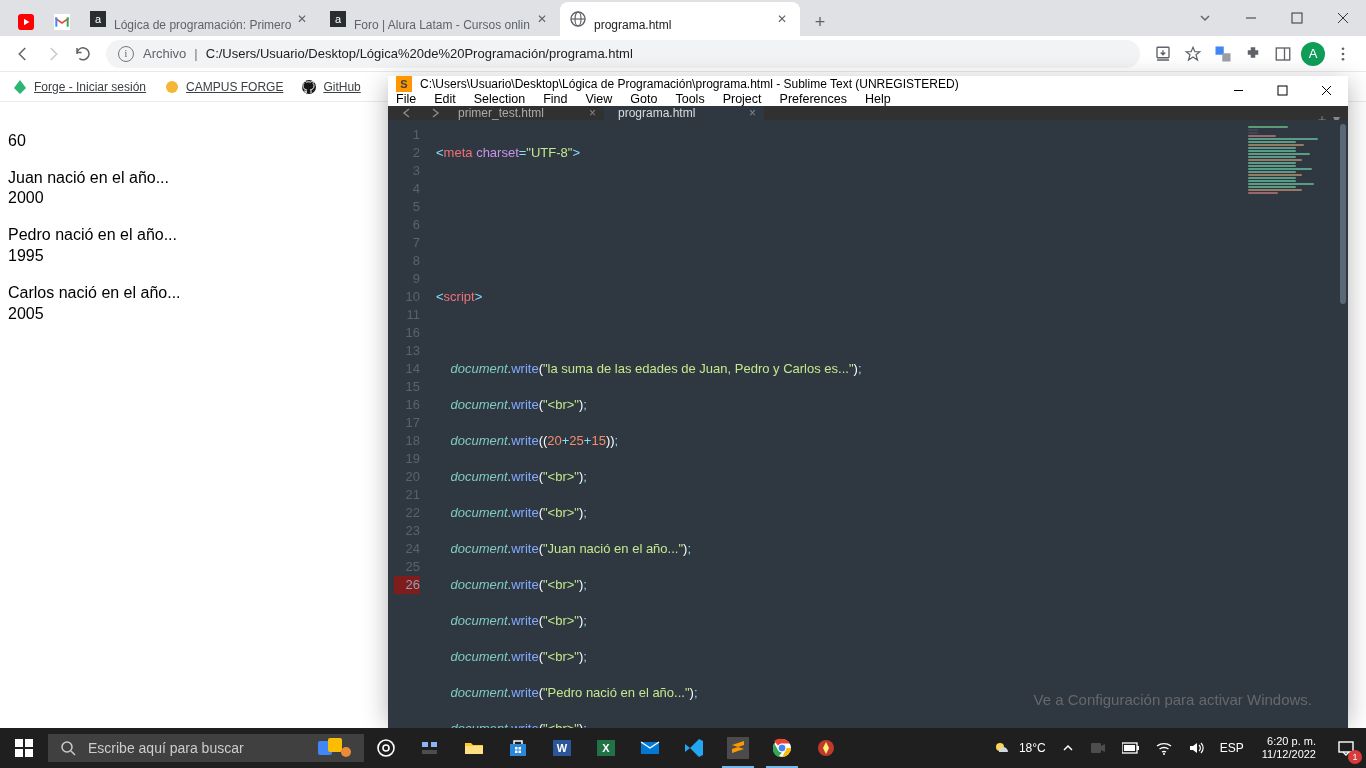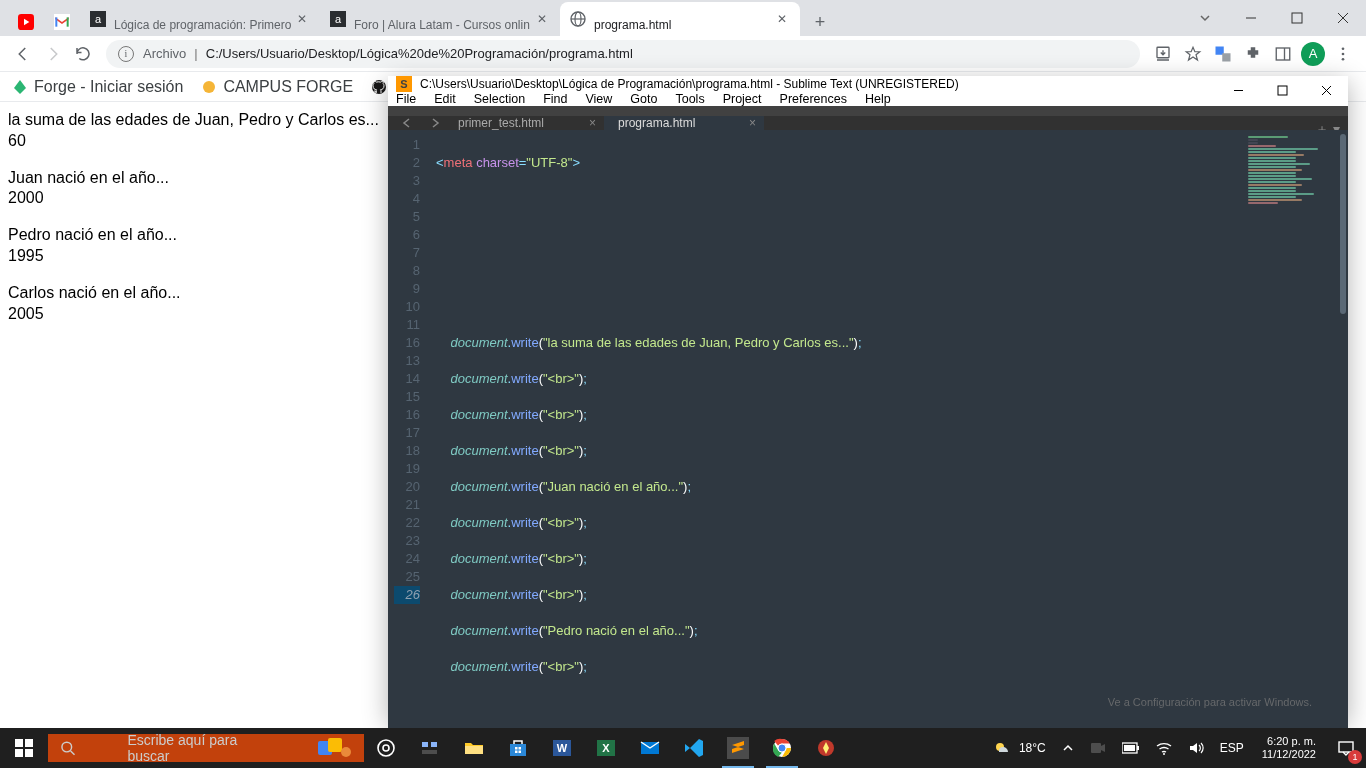--- a/index.html
+++ b/index.html
@@ -25,72 +25,72 @@
 .addr-bar .info{width:16px;height:16px;border:1px solid #777;border-radius:50%;display:flex;align-items:center;justify-content:center;font-size:10px;margin-right:9px;font-family:serif;}
 .addr-bar .lab{color:#5f6368;margin-right:8px;}
 .addr-bar .sep{margin-right:8px;color:#777;}
 .addr-bar .url{color:#202124;}
 .right-icons{display:flex;align-items:center;}
 .ri{width:30px;height:30px;display:flex;align-items:center;justify-content:center;color:#5f6368;}
 .avatar{width:24px;height:24px;border-radius:50%;background:#0f9d58;color:#fff;display:flex;align-items:center;justify-content:center;font-size:13px;font-weight:500;}
 
 
 .bm-bar{height:30px;background:#fff;display:flex;align-items:center;padding:0 12px;border-bottom:1px solid #e8eaed;}
-.bm{display:flex;align-items:center;font-size:16px;color:#3c4043;margin-right:18px;}
+.bm{display:flex;align-items:center;font-size:12px;color:#3c4043;margin-right:18px;text-decoration:underline;}
 .bm .bico{width:16px;height:16px;margin-right:6px;display:flex;align-items:center;justify-content:center;}
 
 
 .page-area{position:absolute;left:0;top:102px;right:0;bottom:40px;background:#fff;}
 .page-body{padding:8px;font-family:"Times New Roman",serif;font-size:16px;color:#000;line-height:1.3;}
 .page-body p{margin:0 0 16px 0;}
 
 
 .subl{position:absolute;left:388px;top:76px;width:960px;height:644px;background:#414141;display:flex;flex-direction:column;box-shadow:0 6px 24px rgba(0,0,0,.3);}
 .subl-title{height:28px;background:#fff;display:flex;align-items:center;padding:0 8px;position:relative;color:#000;font-size:12px;}
 .subl-title .sico{width:16px;height:16px;background:#ff9800;margin-right:8px;display:flex;align-items:center;justify-content:center;color:#414141;font-weight:bold;font-size:11px;}
 .subl-win-ctrl{position:absolute;right:0;top:0;height:28px;display:flex;}
 .subl-win-ctrl .win-btn{width:44px;height:28px;}
 .subl-menu{height:24px;background:#fff;display:flex;align-items:center;padding:0 8px;font-size:12.5px;color:#000;}
 .subl-menu span{margin-right:18px;}
-.subl-tabs{height:28px;background:#313131;display:flex;align-items:stretch;position:relative;margin-top:10px;}
+.subl-tabs{height:28px;background:#313131;display:flex;align-items:stretch;position:relative;}
 .subl-nav{width:38px;display:flex;align-items:center;justify-content:center;color:#888;}
 .subl-nav svg{width:10px;height:10px;}
 .stab{display:flex;align-items:center;padding:0 14px;font-size:12px;color:#aaa;position:relative;min-width:160px;}
 .stab.active{background:#2f3841;color:#ddd;}
 .stab .sclose{position:absolute;right:8px;font-size:12px;color:#888;}
 .subl-tabs .plus{position:absolute;right:8px;top:0;height:28px;display:flex;align-items:center;color:#888;font-size:14px;}
 .subl-body{flex:1;display:flex;background:#2f3841;position:relative;}
 .gutter{width:42px;background:#2f3841;text-align:right;padding:6px 10px 6px 6px;font-family:Consolas,monospace;font-size:13px;color:#566471;line-height:18px;}
 .gutter .ln{height:18px;}
-.gutter .ln.cur{background:#0c4a6e;color:#8fa0b0;font-style:italic;}
+.gutter .ln.cur{background:#7f1d1d;color:#8fa0b0;}
 .code{flex:1;padding:6px 0 6px 6px;font-family:Consolas,monospace;font-size:13px;line-height:18px;color:#cfd8dc;white-space:pre;}
 .code .row{height:18px;}
 .minimap{position:absolute;right:10px;top:6px;width:90px;height:120px;opacity:.5;}
 .minimap .mline{height:2px;margin-bottom:1px;border-radius:1px;}
 .scrollbar-v{position:absolute;right:0;top:0;width:10px;height:100%;}
 .scrollbar-v .thumb{position:absolute;right:2px;top:4px;width:6px;height:180px;background:#5a6875;border-radius:3px;}
 .k-tag{color:#f07178;}
 .k-attr{color:#c792ea;}
 .k-str{color:#c3e88d;}
 .k-op{color:#89ddff;}
 .k-fn{color:#82aaff;}
 .k-obj{color:#7fcac3;font-style:italic;}
 .k-num{color:#f78c6c;}
 .k-pun{color:#89ddff;}
 .k-br{color:#ffffff;}
 
 
 .watermark{position:absolute;right:54px;bottom:60px;text-align:left;color:rgba(120,120,120,.75);pointer-events:none;}
 .watermark .w1{font-size:20px;}
-.watermark .w2{font-size:11px;}
+.watermark .w2{font-size:15px;}
 
 
 .taskbar{position:absolute;left:0;right:0;bottom:0;height:40px;background:#1f1f1f;display:flex;align-items:center;color:#fff;}
 .tb-start{width:48px;height:40px;display:flex;align-items:center;justify-content:center;}
-.tb-search{height:28px;width:316px;background:#c2410c;display:flex;align-items:center;padding:0 12px;color:#ccc;font-size:14px;gap:40px;}
+.tb-search{height:28px;width:316px;background:#404040;display:flex;align-items:center;padding:0 12px;color:#ccc;font-size:14px;}
 .tb-search .mag{margin-right:12px;width:16px;height:16px;}
 .tb-ico{width:44px;height:40px;display:flex;align-items:center;justify-content:center;position:relative;}
 .tb-ico.active::after{content:"";position:absolute;left:6px;right:6px;bottom:0;height:2px;background:#76b9ed;}
 .tb-right{margin-left:auto;display:flex;align-items:center;height:40px;}
 .tb-seg{padding:16px 8px;height:40px;display:flex;align-items:center;font-size:12px;}
 .tb-clock{padding:4px 10px;font-size:11px;text-align:right;line-height:13px;}
 .tb-notif{width:40px;height:40px;display:flex;align-items:center;justify-content:center;position:relative;}
 .badge{position:absolute;width:14px;height:14px;border-radius:50%;background:#d83b3b;font-size:9px;display:flex;align-items:center;justify-content:center;}
 
 
@@ -258,21 +258,21 @@
           <circle cx="8" cy="8" r="7" fill="#181717"></circle>
           <path d="M6 13c-2 0-2-1-3-1m7 2v-2c0-.6-.2-1-.5-1.3 1.8-.2 3.5-1 3.5-4 0-.9-.3-1.6-.9-2.2.1-.2.4-1.1-.1-2.3 0 0-.7-.2-2.4.9a8 8 0 0 0-4.2 0C3.7 2 3 2.2 3 2.2c-.5 1.2-.2 2.1-.1 2.3-.6.6-.9 1.3-.9 2.2 0 3 1.7 3.8 3.5 4-.2.2-.4.6-.5 1.2v2.1" fill="none" stroke="#fff" stroke-width="1"></path>
         </svg>
       </span>
       <span>GitHub</span>
     </div>
 </div>
 
 <div class="page-area">
   <div class="page-body">
-    <p><span>la suma de las edades de Juan, Pedro y Carlos es...</span><br><span>60</span></p>
+    <p><br><span>60</span></p>
     <p><span>Juan nació en el año...</span><br><span>2000</span></p>
     <p><span>Pedro nació en el año...</span><br><span>1995</span></p>
     <p><span>Carlos nació en el año...</span><br><span>2005</span></p>
   </div>
 </div>
 
 <div class="subl">
   <div class="subl-title">
     <span class="sico">S</span>
     <span>C:\Users\Usuario\Desktop\Lógica de Programación\programa.html - Sublime Text (UNREGISTERED)</span>
@@ -354,23 +354,25 @@
         <div class="ln">23</div>
         <div class="ln">24</div>
         <div class="ln">25</div>
         <div class="ln cur">26</div>
     </div>
     <div class="code">
 <div class="row"><span class="k-pun">&lt;</span><span class="k-tag">meta</span> <span class="k-attr">charset</span><span class="k-op">=</span><span class="k-str">"UTF-8"</span><span class="k-pun">&gt;</span></div>
 <div class="row"></div>
 <div class="row"></div>
 <div class="row"></div>
+<div class="row"><span class="k-pun">&lt;</span><span class="k-tag">script</span><span class="k-pun">&gt;</span></div>
 <div class="row"></div>
 <div class="row">    <span class="k-obj">document</span><span class="k-pun">.</span><span class="k-fn">write</span><span class="k-br">(</span><span class="k-str">"la suma de las edades de Juan, Pedro y Carlos es..."</span><span class="k-br">)</span><span class="k-pun">;</span></div>
 <div class="row">    <span class="k-obj">document</span><span class="k-pun">.</span><span class="k-fn">write</span><span class="k-br">(</span><span class="k-str">"&lt;br&gt;"</span><span class="k-br">)</span><span class="k-pun">;</span></div>
+<div class="row">    <span class="k-obj">document</span><span class="k-pun">.</span><span class="k-fn">write</span><span class="k-br">((</span><span class="k-num">20</span><span class="k-op">+</span><span class="k-num">25</span><span class="k-op">+</span><span class="k-num">15</span><span class="k-br">))</span><span class="k-pun">;</span></div>
 <div class="row">    <span class="k-obj">document</span><span class="k-pun">.</span><span class="k-fn">write</span><span class="k-br">(</span><span class="k-str">"&lt;br&gt;"</span><span class="k-br">)</span><span class="k-pun">;</span></div>
 <div class="row">    <span class="k-obj">document</span><span class="k-pun">.</span><span class="k-fn">write</span><span class="k-br">(</span><span class="k-str">"&lt;br&gt;"</span><span class="k-br">)</span><span class="k-pun">;</span></div>
 <div class="row">    <span class="k-obj">document</span><span class="k-pun">.</span><span class="k-fn">write</span><span class="k-br">(</span><span class="k-str">"Juan nació en el año..."</span><span class="k-br">)</span><span class="k-pun">;</span></div>
 <div class="row">    <span class="k-obj">document</span><span class="k-pun">.</span><span class="k-fn">write</span><span class="k-br">(</span><span class="k-str">"&lt;br&gt;"</span><span class="k-br">)</span><span class="k-pun">;</span></div>
 <div class="row">    <span class="k-obj">document</span><span class="k-pun">.</span><span class="k-fn">write</span><span class="k-br">(</span><span class="k-str">"&lt;br&gt;"</span><span class="k-br">)</span><span class="k-pun">;</span></div>
 <div class="row">    <span class="k-obj">document</span><span class="k-pun">.</span><span class="k-fn">write</span><span class="k-br">(</span><span class="k-str">"&lt;br&gt;"</span><span class="k-br">)</span><span class="k-pun">;</span></div>
 <div class="row">    <span class="k-obj">document</span><span class="k-pun">.</span><span class="k-fn">write</span><span class="k-br">(</span><span class="k-str">"Pedro nació en el año..."</span><span class="k-br">)</span><span class="k-pun">;</span></div>
 <div class="row">    <span class="k-obj">document</span><span class="k-pun">.</span><span class="k-fn">write</span><span class="k-br">(</span><span class="k-str">"&lt;br&gt;"</span><span class="k-br">)</span><span class="k-pun">;</span></div>
 
 

